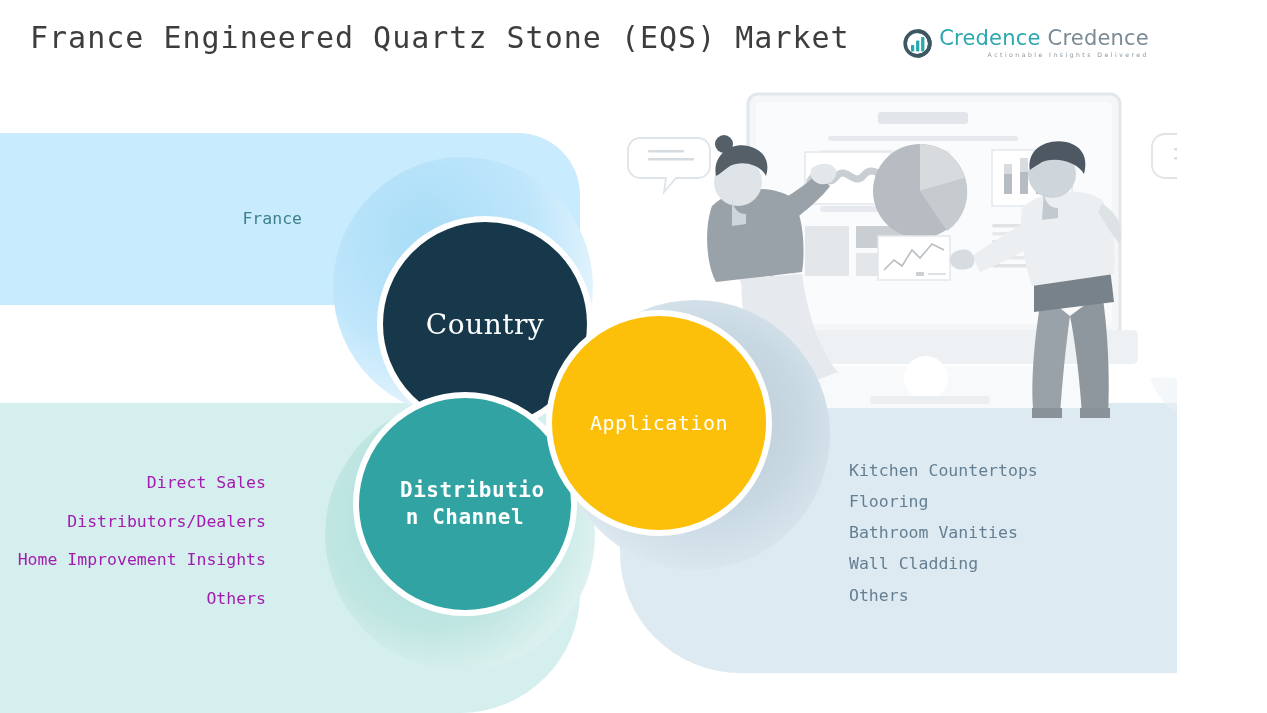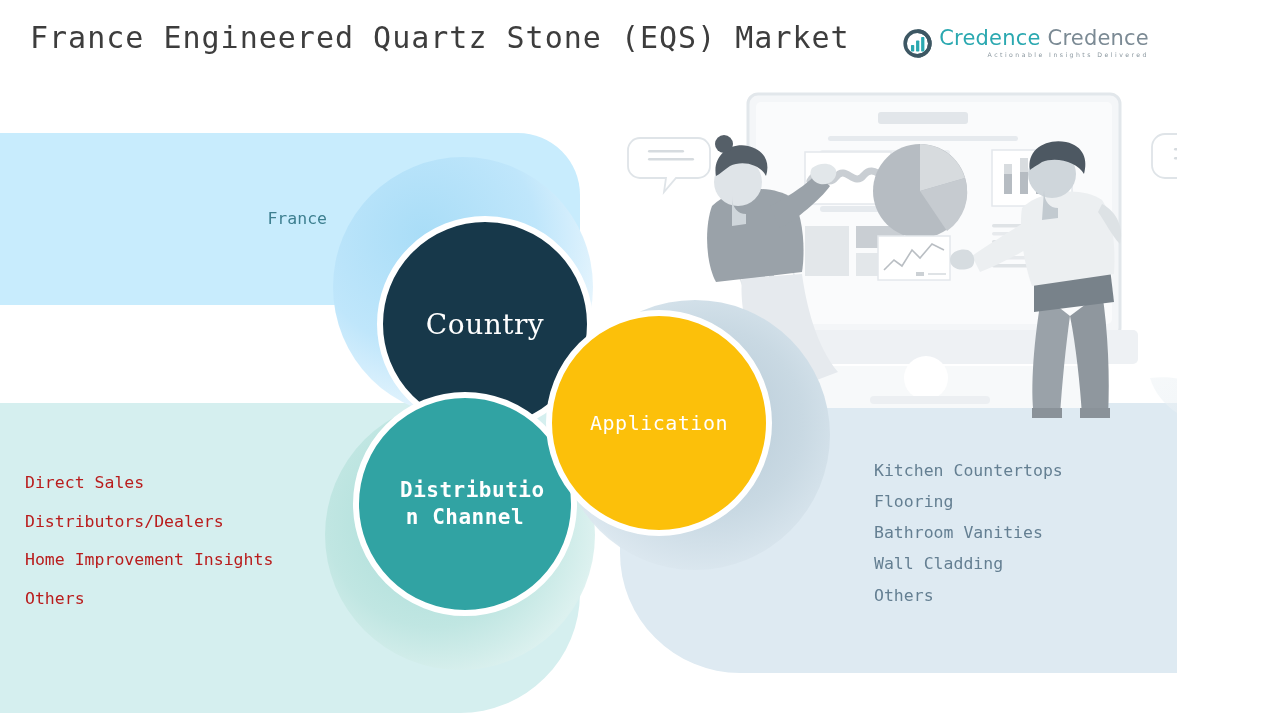--- a/index.html
+++ b/index.html
@@ -55,23 +55,23 @@
     font-family:"DejaVu Serif","Liberation Serif",serif;}
   .circ-dist{left:353px;top:392px;width:224px;height:224px;background:#31a3a3;
     font-size:21px;font-weight:bold;line-height:1.28;letter-spacing:.5px;}
   .circ-app{left:546px;top:310px;width:226px;height:226px;background:#fcc00a;
     font-size:20px;letter-spacing:.5px;}
   .circ-label{display:block;width:130px;}
   .circ-app .circ-label{width:180px;}
   .circ-country .circ-label{width:180px;}
 
   
-  .list{position:absolute;color:#3f7f80;font-size:16.5px;line-height:1.0;padding-left:25px;}
+  .list{position:absolute;color:#3f7f80;font-size:16.5px;line-height:1.0;}
   .list-country{left:0;top:211px;width:302px;text-align:right;color:#3d7f90;font-size:16.5px;}
-  .list-left{left:0;top:470px;width:266px;text-align:left;color:#b91c1c;}
+  .list-left{left:0;top:470px;width:266px;text-align:right;color:#a21caf;}
   .list-left .item{margin-bottom:13px;line-height:1.55;}
   .list-right{left:849px;top:462px;width:330px;text-align:left;color:#647f92;}
   .list-right .item{margin-bottom:13px;line-height:1.1;}
 </style>
 </head>
 <body>
 
 <div class="stage">
 
   <div class="panel panel-tl"></div>

